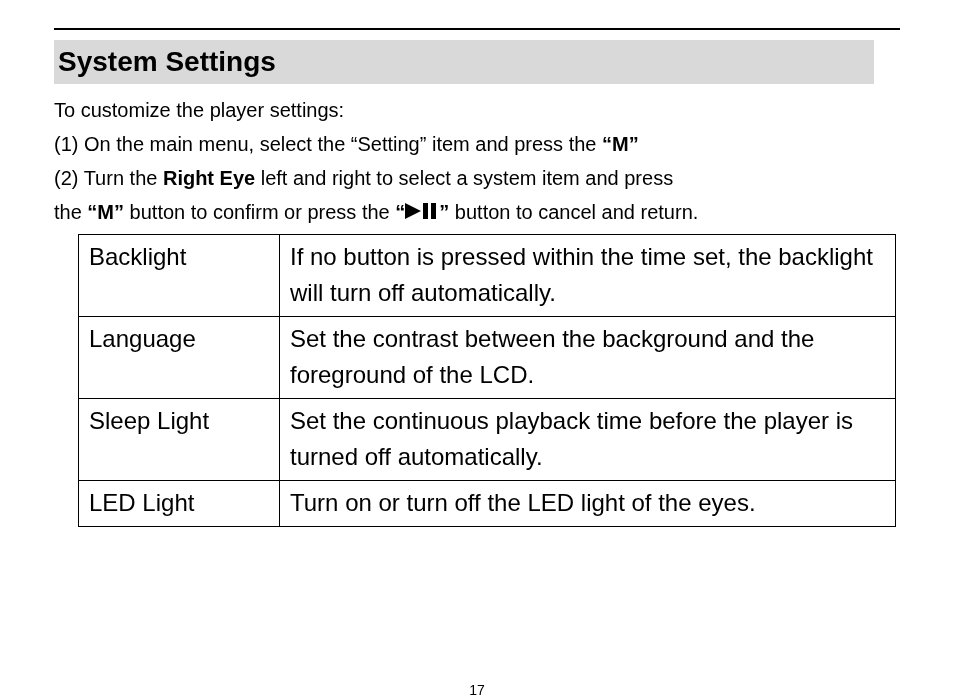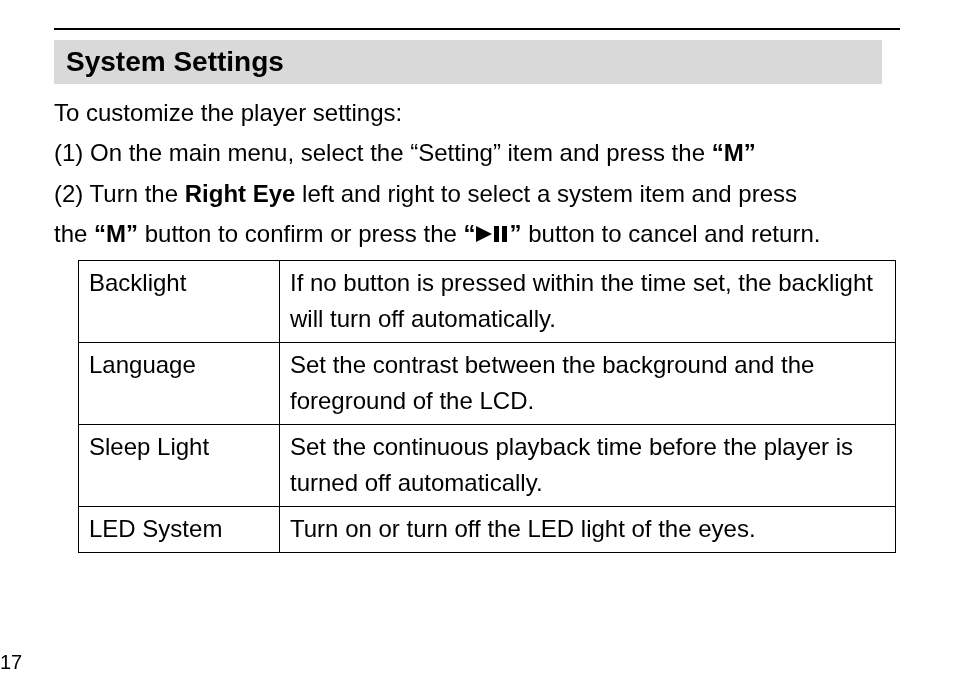--- a/index.html
+++ b/index.html
@@ -17,26 +17,26 @@
     position: relative;
   }
   .rule {
     border-top: 2px solid #000;
     margin-bottom: 10px;
   }
   .heading {
     background: #d9d9d9;
     font-size: 28px;
     font-weight: bold;
-    padding: 6px 6px 6px 12px;
+    padding: 6px 6px 6px 4px;
     margin-bottom: 10px;
     width: 810px;
   }
   .body {
-    font-size: 24px;
+    font-size: 20px;
     line-height: 1.6;
   }
   .body p {
     margin: 0 0 2px 0;
   }
   .bold { font-weight: bold; }
   .icon-playpause {
     display: inline-block;
     vertical-align: -2px;
     white-space: nowrap;
@@ -53,24 +53,25 @@
     border: 1.5px solid #000;
     padding: 4px 10px 5px 10px;
     vertical-align: top;
     line-height: 1.5;
   }
   table.settings td:first-child {
     width: 180px;
   }
   .page-number {
     position: absolute;
-    bottom: 24px;
+    bottom: 0;
     left: 0;
     right: 0;
-    font-size: 20px;
+    text-align: center;
+    font-size: 14px;
   }
 </style>
 </head>
 <body>
 
 <div class="page">
   <div class="rule"></div>
 
   <div class="heading">System Settings</div>
 
@@ -101,20 +102,20 @@
       </tr>
       <tr>
         <td>Language</td>
         <td>Set the contrast between the background and the foreground of the LCD.</td>
       </tr>
       <tr>
         <td>Sleep Light</td>
         <td>Set the continuous playback time before the player is turned off automatically.</td>
       </tr>
       <tr>
-        <td>LED System</td>
+        <td>LED Light</td>
         <td>Turn on or turn off the LED light of the eyes.</td>
       </tr>
     </tbody>
   </table>
 
   <div class="page-number">17</div>
 </div>
 
 </body></html>

